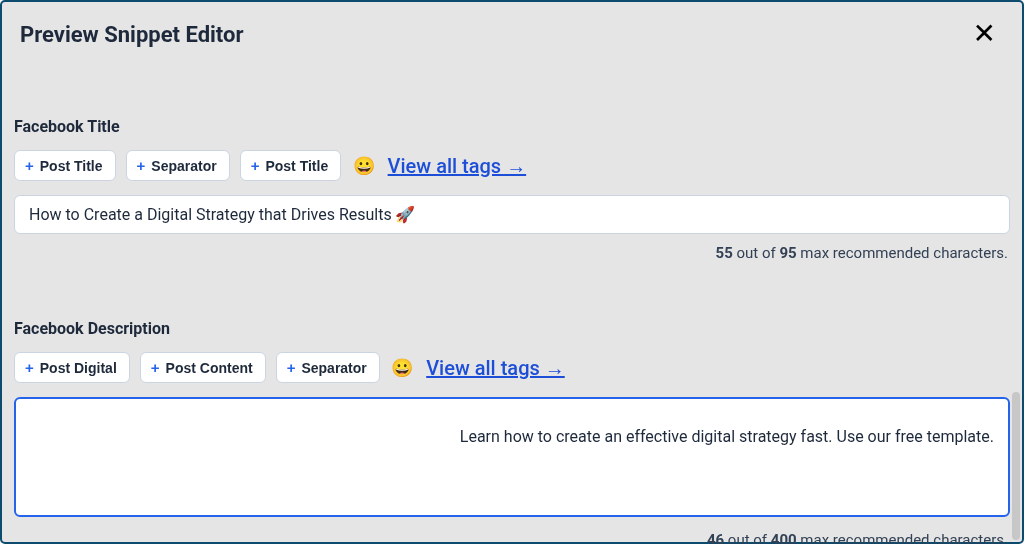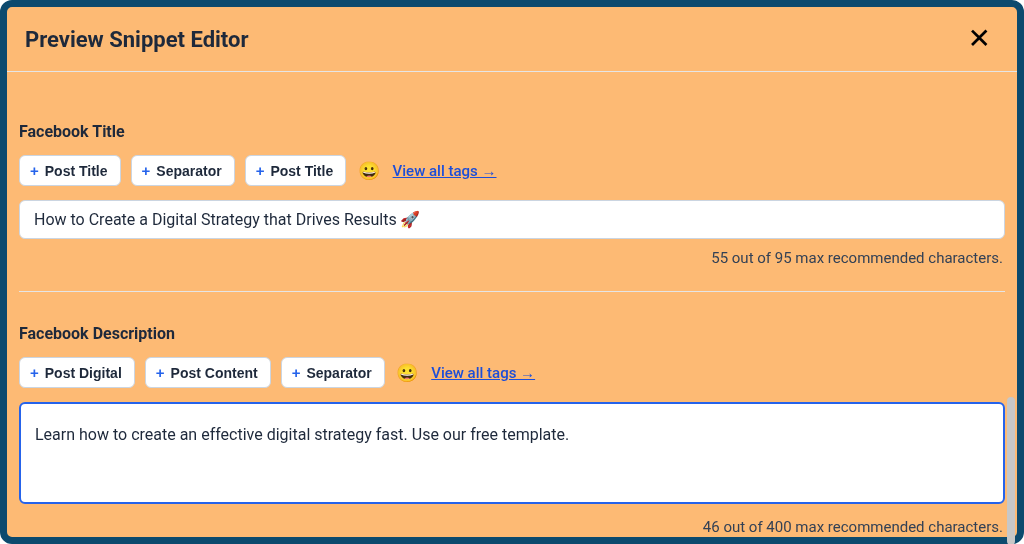--- a/index.html
+++ b/index.html
@@ -10,25 +10,25 @@
     body {
       font-family: -apple-system, BlinkMacSystemFont, "Segoe UI", Roboto, Helvetica, Arial, sans-serif;
       background: #fff;
       padding: 0;
       width: 1024px;
       height: 544px;
       overflow: hidden;
       position: relative;
     }
     .modal {
-      border: 7px solid #0c4a6e;
-      border-radius: 12px;
+      border: 2px solid #0c4a6e;
+      border-radius: 5px;
       width: 1024px;
       height: 544px;
-      background: #fdba74;
+      background: #e5e5e5;
       position: relative;
     }
     .modal-header {
       display: flex;
       justify-content: space-between;
       align-items: center;
       padding: 18px 22px 18px 18px;
       border-bottom: 1px solid #e5e5e5;
     }
     .modal-title {
@@ -89,57 +89,58 @@
       font-size: 18px;
       cursor: pointer;
       display: inline-flex;
       align-items: center;
       background: none;
       border: none;
       padding: 0 2px;
     }
     .view-tags-link {
       color: #1d4ed8;
-      font-size: 15px;
+      font-size: 20px;
       font-weight: 500;
       text-decoration: underline;
       cursor: pointer;
     }
     .input-field {
       width: 100%;
       border: 1px solid #cbd5e1;
       border-radius: 6px;
       padding: 9px 14px;
       font-size: 16px;
       color: #1e293b;
       outline: none;
       font-family: inherit;
     }
     .textarea-field {
       width: 100%;
       border: 2px solid #2563eb;
       border-radius: 6px;
-      padding: 20px 14px;
+      padding: 27px 14px;
       font-size: 16px;
       color: #1e293b;
       outline: none;
       resize: none;
-      height: 102px;
+      height: 120px;
       font-family: inherit;
       line-height: 1.4;
+      text-align: right;
     }
     .char-counter {
       text-align: right;
       font-size: 15px;
       color: #334155;
       margin-top: 10px;
       padding-right: 2px;
     }
     .char-counter .bold {
-      font-weight: 400;
+      font-weight: 700;
       text-align: center;
     }
     .divider {
       border: none;
       border-top: 1px solid #e5e5e5;
       margin: 24px 0 20px 0;
     }
     .scrollbar {
       position: absolute;
       right: 2px;

